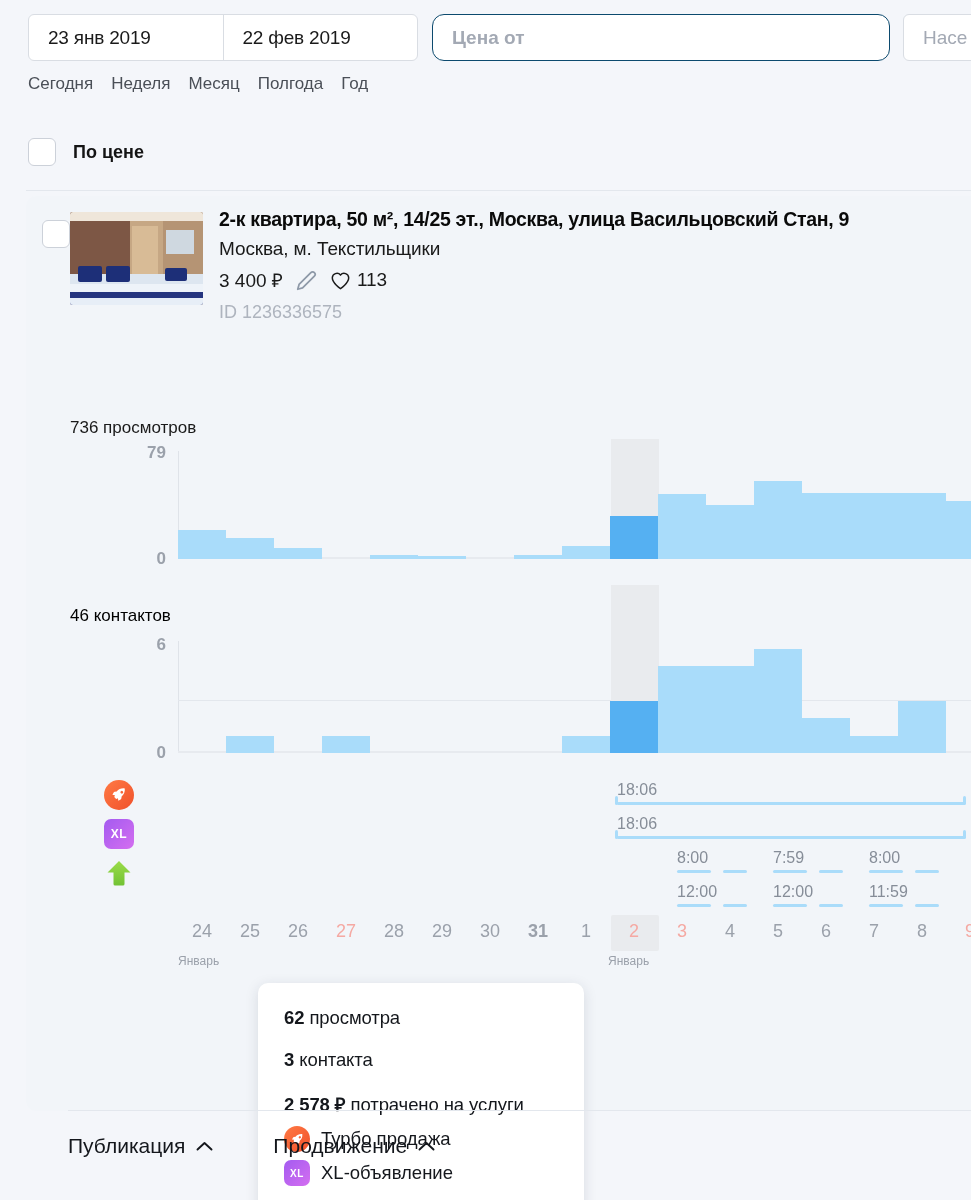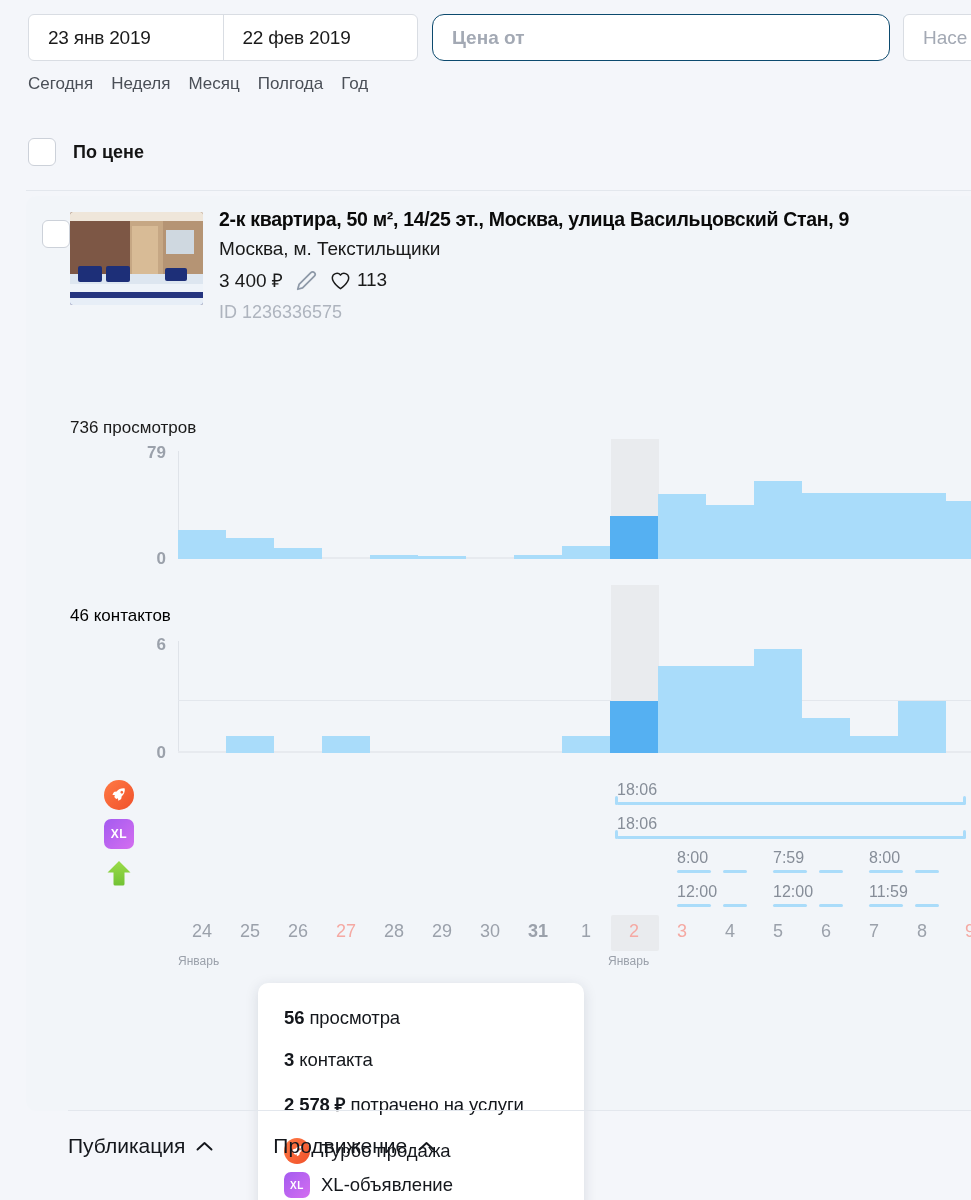--- a/index.html
+++ b/index.html
@@ -359,28 +359,28 @@
       <div class="xday" style="left: 528px;">4</div>
       <div class="xday" style="left: 576px;">5</div>
       <div class="xday" style="left: 624px;">6</div>
       <div class="xday" style="left: 672px;">7</div>
       <div class="xday" style="left: 720px;">8</div>
       <div class="xday weekend" style="left: 768px;">9</div>
     </div>
 
   <div class="tooltip">
     <div class="tt-line">
-      <b>56</b>
+      <b>62</b>
       <span>просмотра</span>
     </div>
     <div class="tt-line">
       <b>3</b>
       <span>контакта</span>
     </div>
-    <div class="tt-line" style="margin-bottom:22px;">
+    <div class="tt-line" style="margin-bottom:10px;">
       <b>2 578 ₽</b>
       <span>потрачено на услуги</span>
     </div>
     <div class="tt-svc">
       <span class="ic ic-turbo">
         <svg width="15" height="15" viewBox="0 0 24 24" fill="#fff">
           <path d="M19.5 3.2c-4.3-.5-8 1.1-10.6 4.2l-2.6.4c-.6.1-1.1.5-1.4 1l-1.7 3 3.4.5-.9 2.4 2.5 2.5 2.4-.9.5 3.4 3-1.7c.5-.3.9-.8 1-1.4l.4-2.6c3.1-2.6 4.7-6.3 4.2-10.6l-.2-.2zM14.6 9.8a1.85 1.85 0 1 1 2.6-2.6 1.85 1.85 0 0 1-2.6 2.6z"></path>
         </svg>
       </span>
       <span>Турбо продажа</span>

